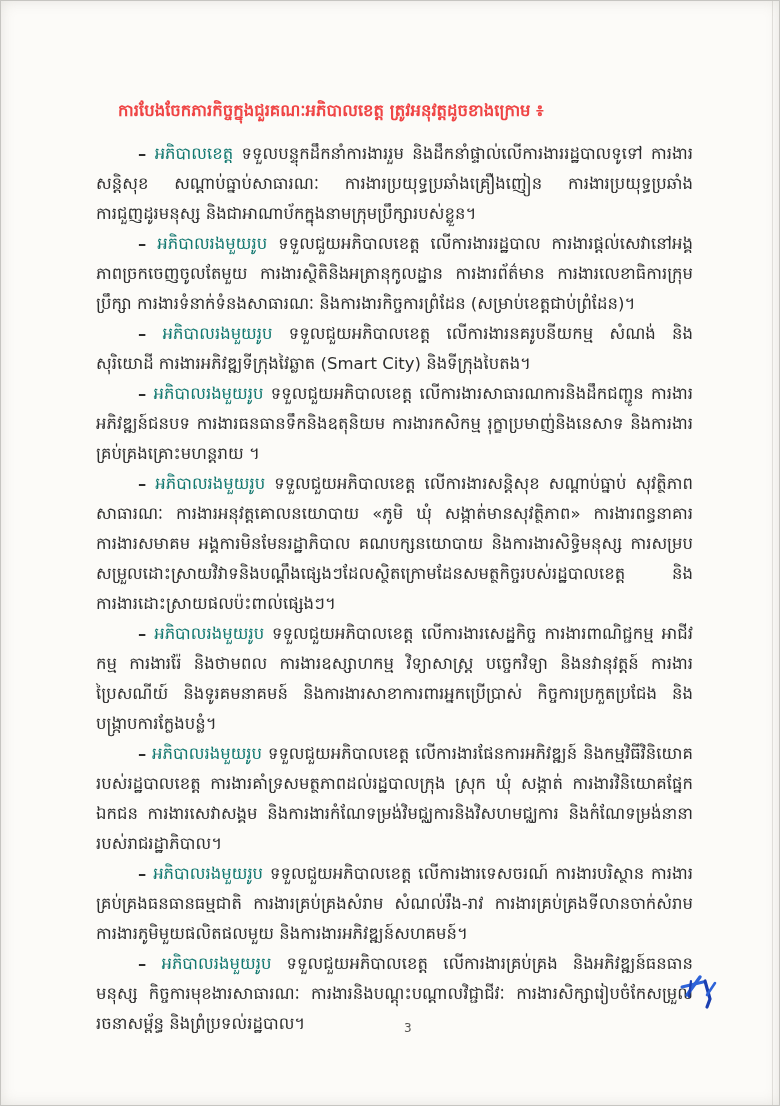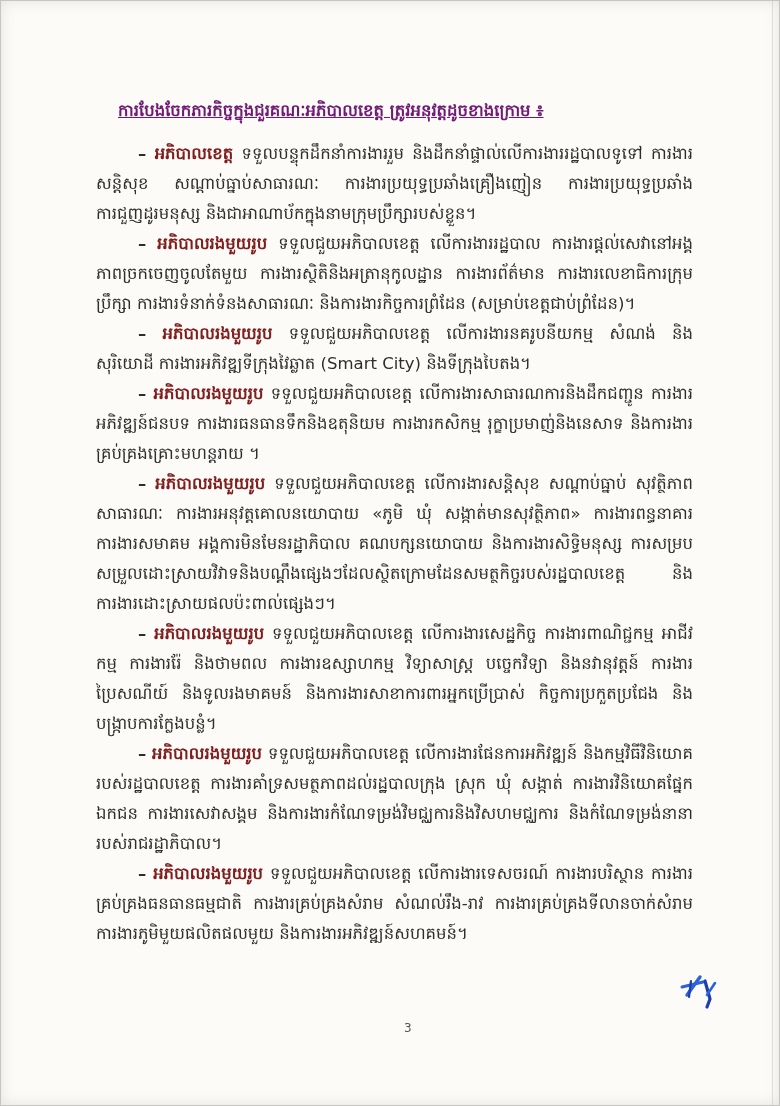--- a/index.html
+++ b/index.html
@@ -32,30 +32,29 @@
     width: 597px;
     color: #2d2d2d;
     font-size: 16.5px;
     line-height: 30px;
     text-align: justify;
   }
   .doc-heading {
     margin: 0 0 13px 0;
     text-indent: 22px;
     font-weight: 700;
-    color: #701a75;
-    text-decoration: underline;
+    color: #ef4444;
   }
   .para {
     margin: 0;
     text-indent: 42px;
   }
   .para .lead {
-    font-weight: 700;
-    color: #7f1d1d;
+    font-weight: 400;
+    color: #0f766e;
   }
   .dash { font-weight: 700; }
   .page-number {
     position: absolute;
     left: 403px;
     top: 1020px;
     font-size: 12px;
     color: #55534f;
     letter-spacing: 1px;
   }
@@ -103,35 +102,40 @@
 
   <p class="para">
     <span class="dash">–</span> 
     <span class="lead">អភិបាលរងមួយរូប</span> 
     <span>ទទួលជួយអភិបាលខេត្ត លើការងារសន្តិសុខ សណ្ដាប់ធ្នាប់ សុវត្ថិភាពសាធារណៈ ការងារអនុវត្តគោលនយោបាយ «ភូមិ ឃុំ សង្កាត់មានសុវត្ថិភាព» ការងារពន្ធនាគារ ការងារសមាគម អង្គការមិនមែនរដ្ឋាភិបាល គណបក្សនយោបាយ និងការងារសិទ្ធិមនុស្ស ការសម្របសម្រួលដោះស្រាយវិវាទនិងបណ្ដឹងផ្សេងៗដែលស្ថិតក្រោមដែនសមត្ថកិច្ចរបស់រដ្ឋបាលខេត្ត និងការងារដោះស្រាយផលប៉ះពាល់ផ្សេងៗ។</span>
   </p>
 
   <p class="para">
     <span class="dash">–</span> 
     <span class="lead">អភិបាលរងមួយរូប</span> 
-    <span>ទទួលជួយអភិបាលខេត្ត លើការងារសេដ្ឋកិច្ច ការងារពាណិជ្ជកម្ម អាជីវកម្ម ការងាររ៉ែ និងថាមពល ការងារឧស្សាហកម្ម វិទ្យាសាស្ត្រ បច្ចេកវិទ្យា និងនវានុវត្តន៍ ការងារប្រៃសណីយ៍ និងទូលរងមាគមន៍ និងការងារសាខាការពារអ្នកប្រើប្រាស់ កិច្ចការប្រកួតប្រជែង និងបង្ក្រាបការក្លែងបន្លំ។</span>
+    <span>ទទួលជួយអភិបាលខេត្ត លើការងារសេដ្ឋកិច្ច ការងារពាណិជ្ជកម្ម អាជីវកម្ម ការងាររ៉ែ និងថាមពល ការងារឧស្សាហកម្ម វិទ្យាសាស្ត្រ បច្ចេកវិទ្យា និងនវានុវត្តន៍ ការងារប្រៃសណីយ៍ និងទូរគមនាគមន៍ និងការងារសាខាការពារអ្នកប្រើប្រាស់ កិច្ចការប្រកួតប្រជែង និងបង្ក្រាបការក្លែងបន្លំ។</span>
   </p>
 
   <p class="para">
     <span class="dash">–</span> 
     <span class="lead">អភិបាលរងមួយរូប</span> 
     <span>ទទួលជួយអភិបាលខេត្ត លើការងារផែនការអភិវឌ្ឍន៍ និងកម្មវិធីវិនិយោគរបស់រដ្ឋបាលខេត្ត ការងារគាំទ្រសមត្ថភាពដល់រដ្ឋបាលក្រុង ស្រុក ឃុំ សង្កាត់ ការងារវិនិយោគផ្នែកឯកជន ការងារសេវាសង្គម និងការងារកំណែទម្រង់វិមជ្ឈការនិងវិសហមជ្ឈការ និងកំណែទម្រង់នានារបស់រាជរដ្ឋាភិបាល។</span>
   </p>
 
   <p class="para">
     <span class="dash">–</span> 
     <span class="lead">អភិបាលរងមួយរូប</span> 
     <span>ទទួលជួយអភិបាលខេត្ត លើការងារទេសចរណ៍ ការងារបរិស្ថាន ការងារគ្រប់គ្រងធនធានធម្មជាតិ ការងារគ្រប់គ្រងសំរាម សំណល់រឹង-រាវ ការងារគ្រប់គ្រងទីលានចាក់សំរាម ការងារភូមិមួយផលិតផលមួយ និងការងារអភិវឌ្ឍន៍សហគមន៍។</span>
   </p>
 
+  <p class="para">
+    <span class="dash">–</span> 
+    <span class="lead">អភិបាលរងមួយរូប</span> 
+    <span>ទទួលជួយអភិបាលខេត្ត លើការងារគ្រប់គ្រង និងអភិវឌ្ឍន៍ធនធានមនុស្ស កិច្ចការមុខងារសាធារណៈ ការងារនិងបណ្ដុះបណ្ដាលវិជ្ជាជីវៈ ការងារសិក្សារៀបចំកែសម្រួលរចនាសម្ព័ន្ធ និងព្រំប្រទល់រដ្ឋបាល។</span>
+  </p>
 </div>
   </div>
 
   <svg class="initials" viewBox="0 0 46 42" aria-hidden="true">
     <g fill="none" stroke-linecap="round">
       <path d="M10 26 L23 8" stroke="#2e63d8" stroke-width="3.4"></path>
       <path d="M5 18 L26 13" stroke="#2e63d8" stroke-width="3.0"></path>
       <path d="M14 12 L12 28" stroke="#1b3fb0" stroke-width="2.2"></path>
       <path d="M28 12 L33 30 L30 38" stroke="#1b3fb0" stroke-width="3.2"></path>
       <path d="M38 14 L30 26" stroke="#2e63d8" stroke-width="2.6"></path>

